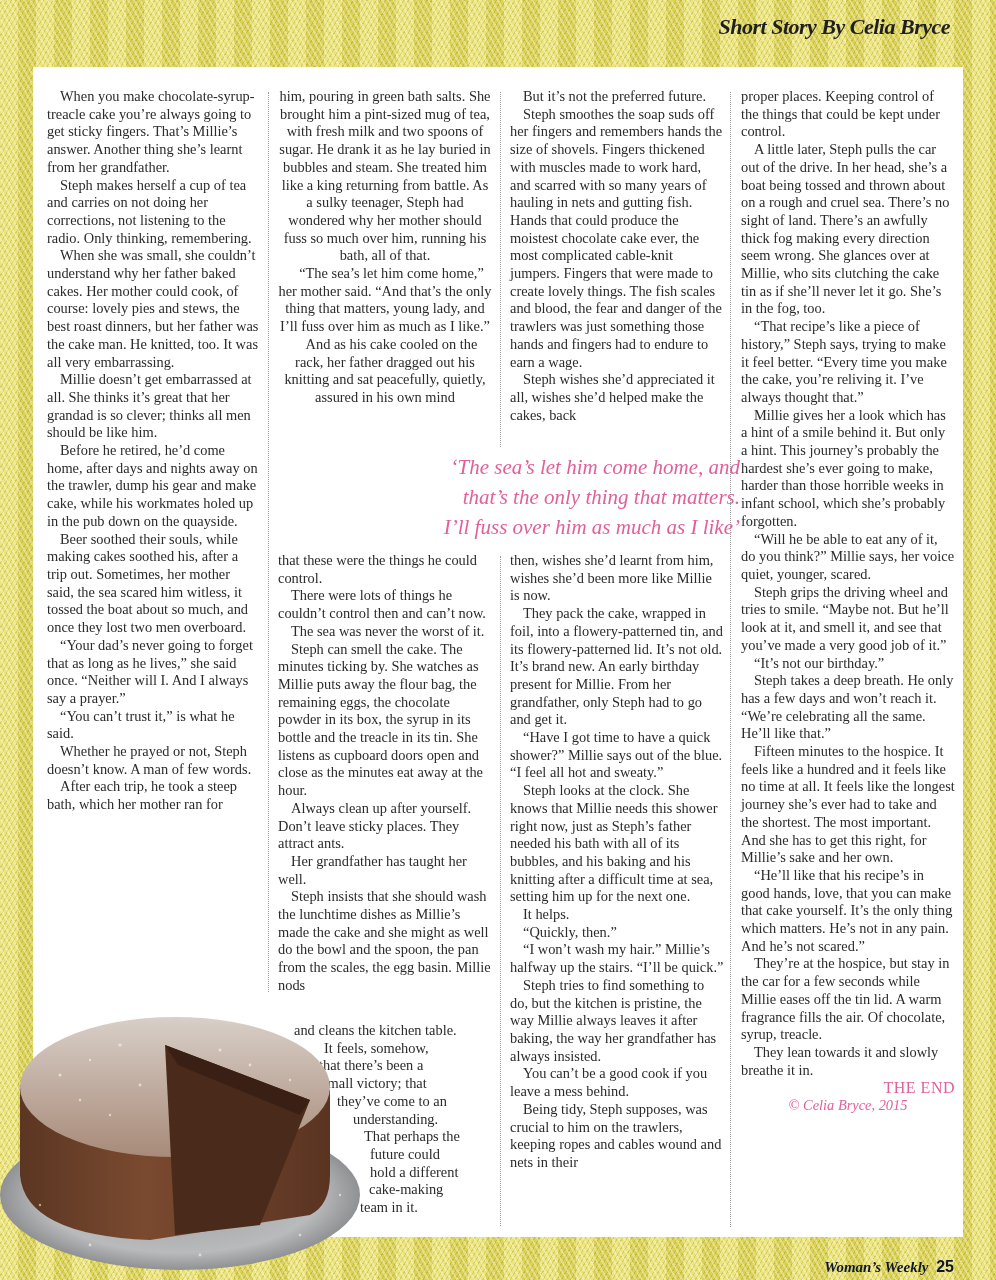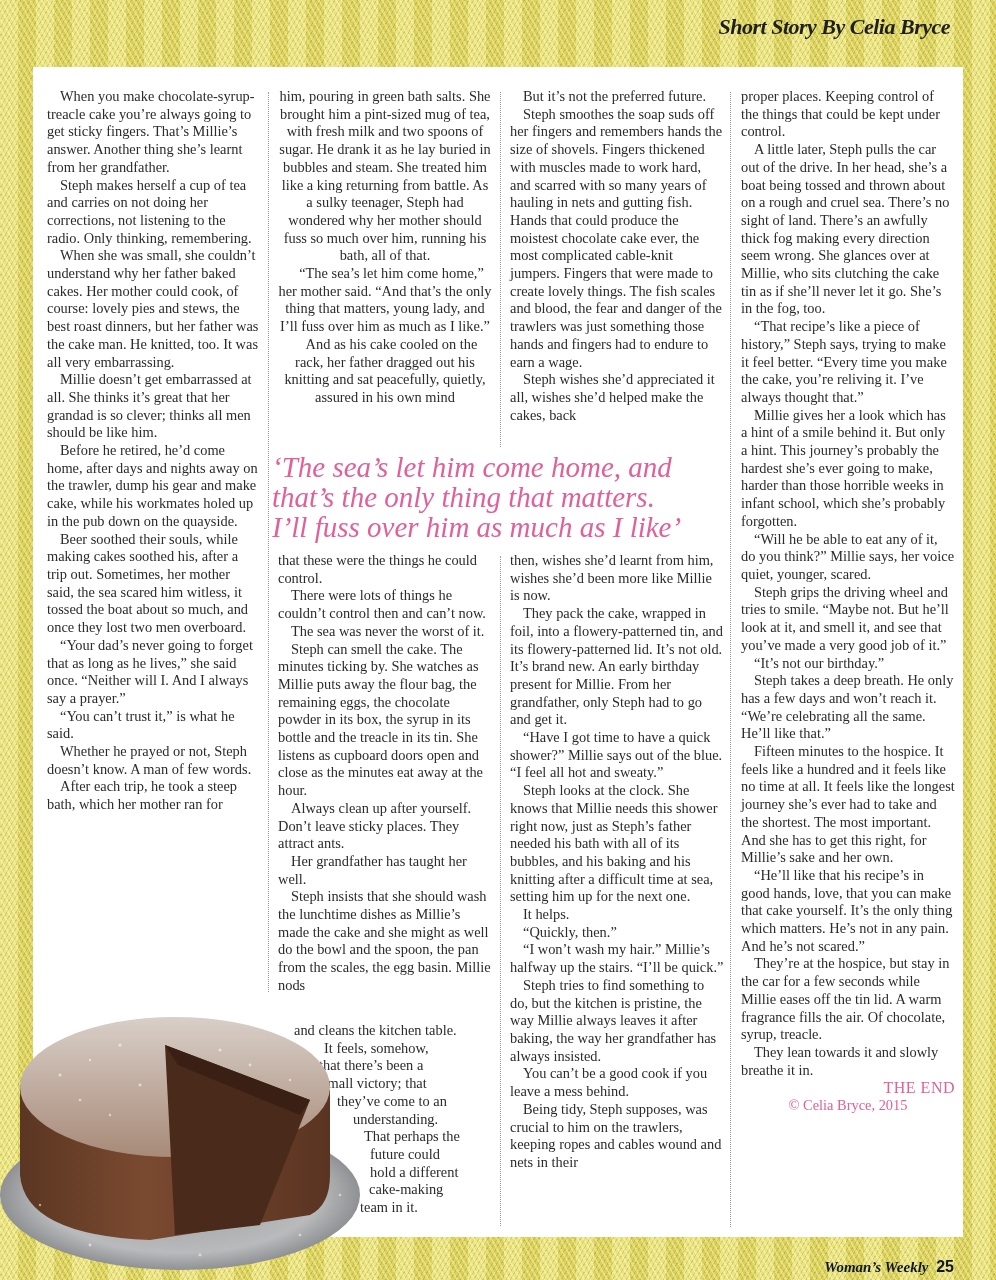--- a/index.html
+++ b/index.html
@@ -27,30 +27,30 @@
     position:absolute; font-size:14.4px; line-height:17.7px; color:#2b2b2b;
     font-family:"Liberation Serif", "DejaVu Serif", serif;
   }
   .col p { margin:0; text-indent:13px; }
   .col p.noindent { text-indent:0; }
   .divider {
     position:absolute; width:0; border-left:1px dotted #9a9a9a;
   }
   .pullquote {
     position:absolute; left:272px; top:452px; width:468px;
-    text-align:left; color:#e0609a;
-    font-family:"Liberation Serif", "DejaVu Serif", serif;
-    font-style:italic; font-size:29px; line-height:30px;
+    text-align:right; color:#e0609a;
+    font-family:"Liberation Serif", "DejaVu Serif", serif;
+    font-style:italic; font-size:21px; line-height:30px;
   }
   .the-end {
     text-align:right; color:#e0609a; text-indent:0 !important;
     font-size:16px; letter-spacing:0.5px;
   }
   .copyright {
-    text-align:center; color:#e0609a; text-indent:0 !important;
+    text-align:center; color:#e0609a; font-style:italic; text-indent:0 !important;
   }
   .cake {
     position:absolute; left:0; top:1005px; width:370px; height:270px;
   }
   .footer {
     position:absolute; right:42px; bottom:4px; font-size:15px; color:#0f172a;
     font-family:"Liberation Serif", "DejaVu Serif", serif;
   }
   .footer .mag { font-style:italic; font-weight:bold; }
   .footer .page { font-family:"Liberation Sans", "DejaVu Sans", sans-serif; font-weight:bold; font-size:16px; margin-left:4px; }

